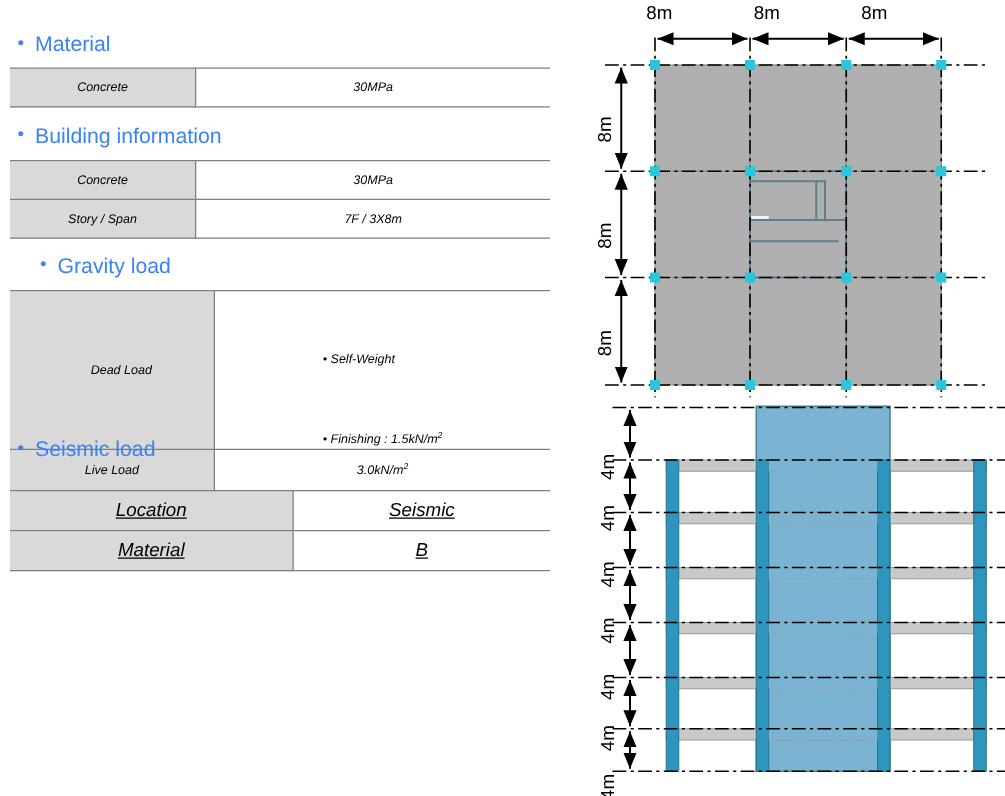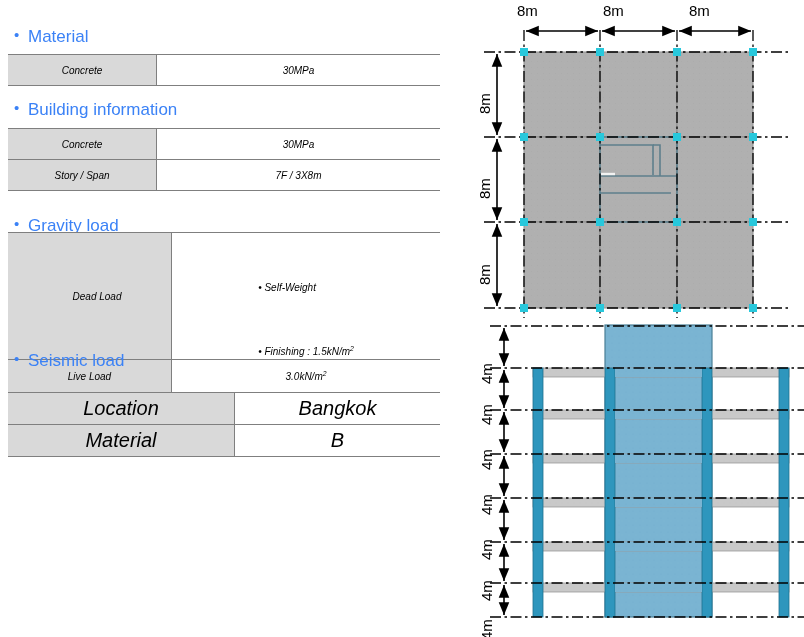--- a/index.html
+++ b/index.html
@@ -48,21 +48,22 @@
   .spec-table td.lbl{
     background:#d9d9d9;
     border-right:1.6px solid #7f7f7f;
   }
   .spec-table td.val{background:#ffffff;}
 
   
   #seismic-table td{
     font-style:italic;
     font-family:"Liberation Sans", sans-serif;
-    font-size:20px;
+    font-size:15px;
+    text-decoration:underline;
   }
 
   .dl-list{
     display:inline-block;
     text-align:left;
     font-style:italic;
     line-height:1.45;
   }
   .dl-list div{white-space:nowrap;margin-top:48px;}
   sup{font-size:0.68em;vertical-align:super;}
@@ -113,21 +114,21 @@
       <td class="lbl" style="width:140px;height:30px;">Concrete</td>
       <td class="val">30MPa</td>
     </tr>
     <tr>
       <td class="lbl" style="height:30px;margin-left:11px;">Story / Span</td>
       <td class="val">7F / 3X8m</td>
     </tr>
   </tbody>
     </table>
 
-  <div class="bullet-head" style="left:14px;top:203px;margin-top:12px;">
+  <div class="bullet-head" style="left:32px;top:203px;">
     <span class="dot">•</span><span>Gravity load</span>
   </div>
 
   <table class="spec-table" id="gravity-table" style="left:8px;top:232px;width:432px;">
     <tbody>
         <tr>
       <td class="lbl" style="width:140px;height:62px;padding-left:19px;">Dead Load</td>
       <td class="val">
         <span class="dl-list">
           <div>• Self-Weight</div>
@@ -143,21 +144,21 @@
     </table>
 
   <div class="bullet-head" style="left:14px;top:350px;">
     <span class="dot">•</span><span>Seismic load</span>
   </div>
 
   <table class="spec-table" id="seismic-table" style="left:8px;top:392px;width:432px;">
     <tbody>
         <tr>
       <td class="lbl" style="width:218px;height:31px;">Location</td>
-      <td class="val">Bangkok</td>
+      <td class="val">Seismic</td>
     </tr>
     <tr>
       <td class="lbl" style="height:31px;">Material</td>
       <td class="val">B</td>
     </tr>
   </tbody>
     </table>
 </div>
 
 <div id="plan-view">

